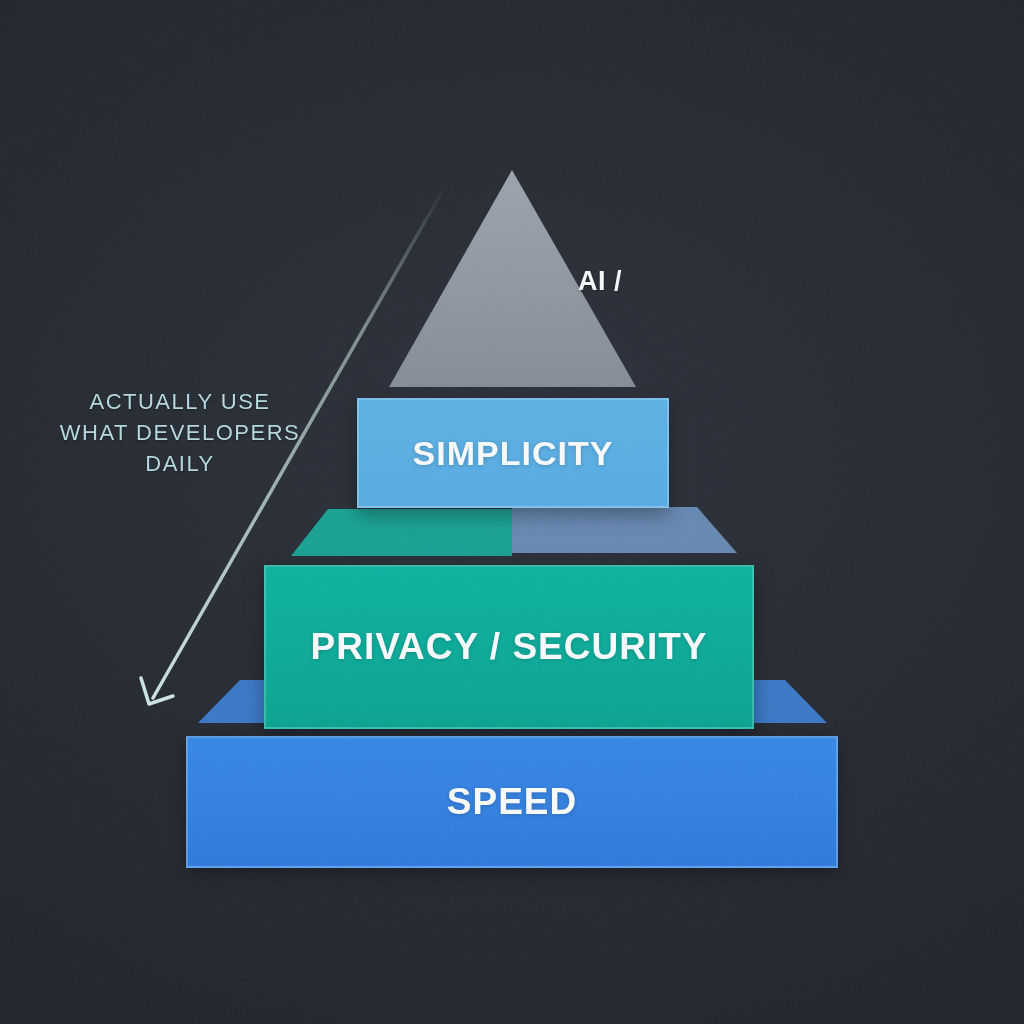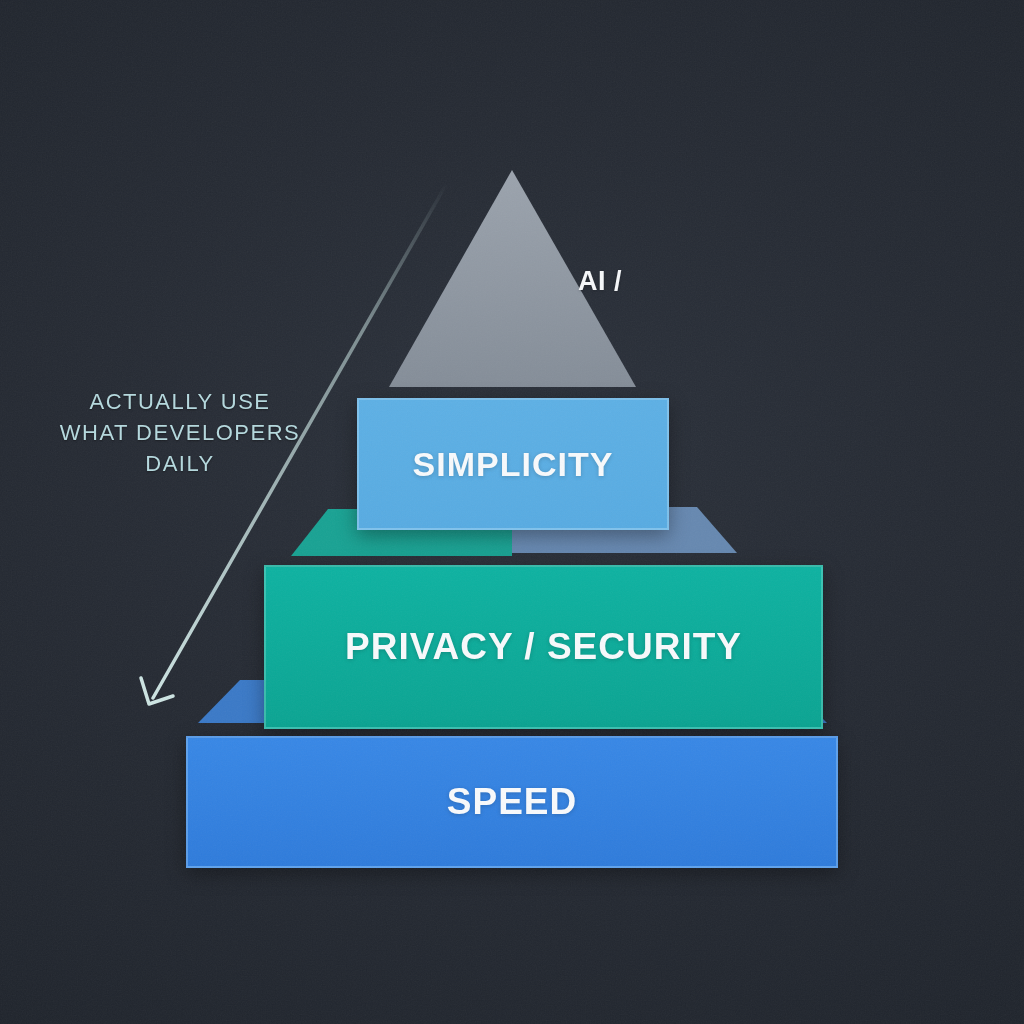--- a/index.html
+++ b/index.html
@@ -11,27 +11,27 @@
   .shapes{position:absolute;left:0;top:0;width:1024px;height:1024px;}
   .layer-rect{
     position:absolute;box-sizing:border-box;display:flex;align-items:center;justify-content:center;
     box-shadow:0 6px 18px rgba(0,0,0,.35);
   }
   .layer-label{
     color:#f8fafc;font-weight:bold;letter-spacing:1px;
     text-shadow:0 1px 4px rgba(0,0,0,.18);white-space:nowrap;
   }
   .rect-simplicity{
-    left:357px;top:398px;width:312px;height:132px;
+    left:357px;top:398px;width:312px;height:110px;
     background:linear-gradient(180deg,#5db0e5 0%,#57abe2 100%);
     border:2px solid rgba(195,228,250,.35);
   }
   .rect-simplicity .layer-label{font-size:34px;}
   .rect-privacy{
-    left:264px;top:565px;width:559px;height:164px;
+    left:264px;top:565px;width:490px;height:164px;
     background:linear-gradient(180deg,#0db2a1 0%,#0aa492 100%);
     border:2px solid rgba(180,240,230,.28);
   }
   .rect-privacy .layer-label{font-size:37px;}
   .rect-speed{
     left:186px;top:736px;width:652px;height:132px;
     background:linear-gradient(180deg,#3787e6 0%,#2e7bdb 100%);
     border:2px solid rgba(145,195,245,.45);
   }
   .rect-speed .layer-label{font-size:37px;}

